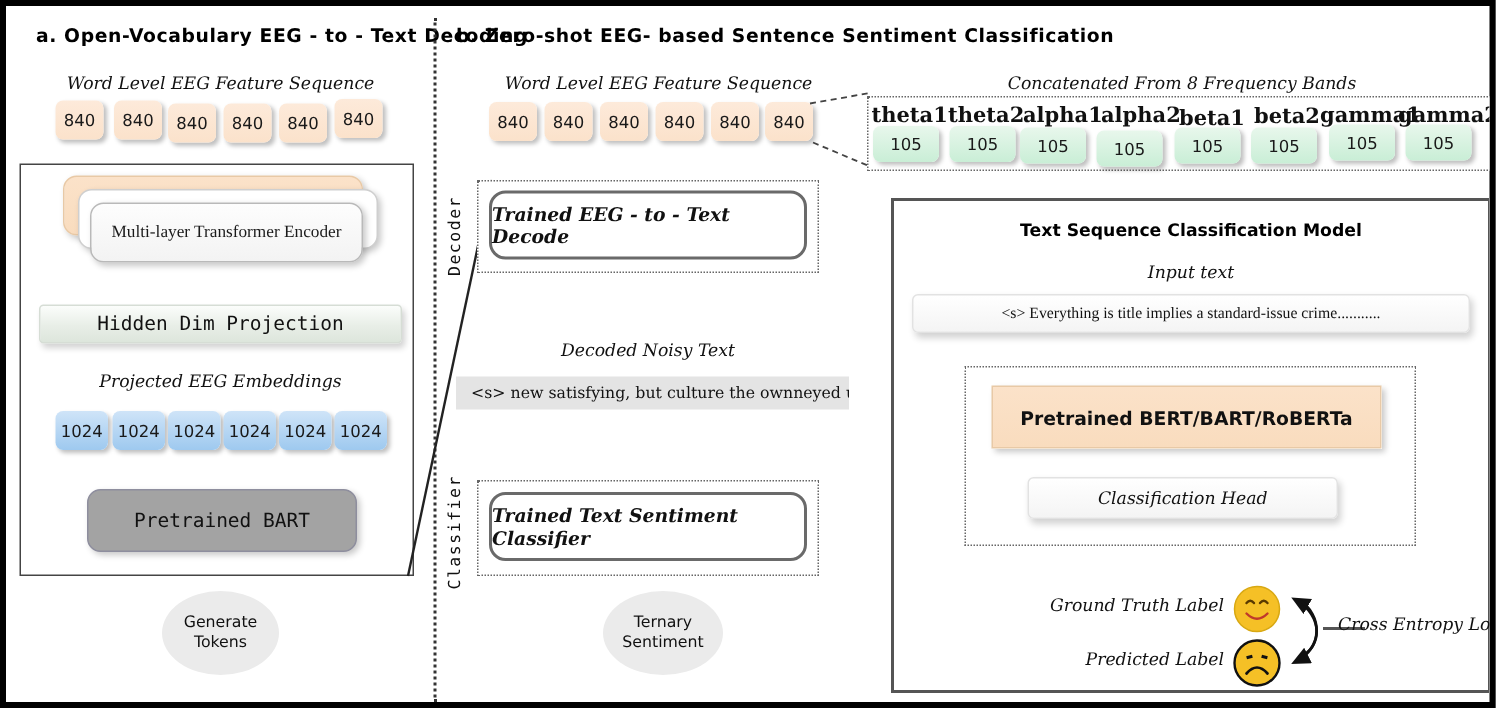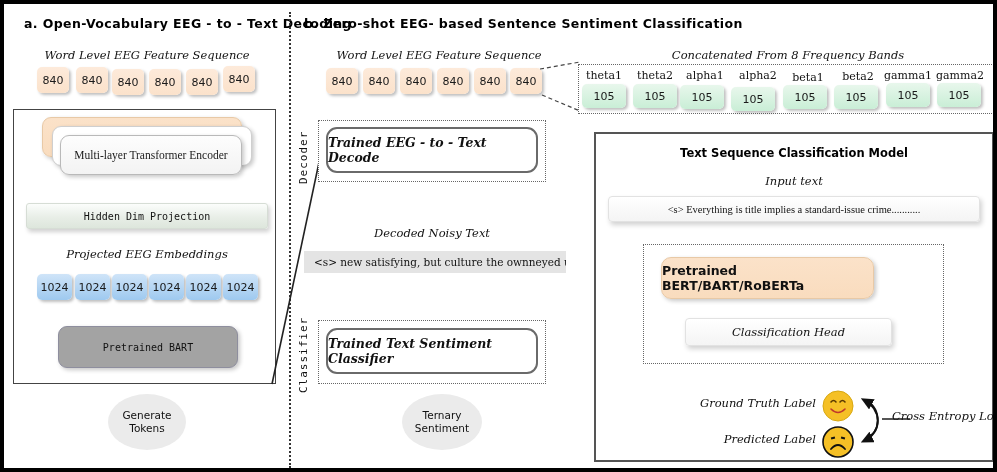--- a/index.html
+++ b/index.html
@@ -30,22 +30,23 @@
   .chip{
     border-radius:5px;display:flex;align-items:center;justify-content:center;
     font-family:"DejaVu Sans", sans-serif;font-size:11px;color:#1a1a1a;
     box-shadow:2px 2px 3px rgba(0,0,0,.25);
   }
   .chip-peach{background:linear-gradient(180deg,#fdeada 0%,#fbe2cb 100%);}
   .chip-blue{background:linear-gradient(180deg,#cfe4f8 0%,#9ec9ef 100%);}
   .chip-green{background:linear-gradient(180deg,#e8f7ec 0%,#c9eed6 100%);}
 
   .band-label{
-    font-family:"DejaVu Serif", serif;font-size:11px;color:#111;text-align:center;
+    font-family:"DejaVu Serif", serif;font-size:14px;color:#111;text-align:center;
     white-space:nowrap;
+    font-weight:bold;
   }
   .box-dotted{border:1.5px dotted #666;background:#fff;}
 
   .rounded-card{
     border:1.6px solid #8e8e9e;border-radius:9px;
     display:flex;align-items:center;justify-content:center;
     box-shadow:2px 2px 4px rgba(0,0,0,.22);
   }
   .card-lavender{background:#a3a3a3;}
   .card-orange{background:linear-gradient(180deg,#fbe2c9 0%,#f9dcbe 100%);border-color:#e8c9a6;}
@@ -84,21 +85,21 @@
   .ellipse{
     background:#ebebeb;border-radius:50%;
     display:flex;flex-direction:column;align-items:center;justify-content:center;
     font-family:"DejaVu Sans", sans-serif;font-size:10.5px;color:#111;line-height:1.25;
     text-align:center;
   }
 
   .mono-title{
     font-family:"DejaVu Sans", sans-serif;font-weight:bold;font-size:11.5px;color:#000;
   }
-  .mono-lbl{font-family:"DejaVu Sans Mono", monospace;font-size:10px;color:#111;}
+  .mono-lbl{font-family:"DejaVu Sans Mono", monospace;font-size:13px;color:#111;}
   .bold-comic{font-family:"DejaVu Sans", sans-serif;font-weight:bold;font-size:12.5px;color:#111;}
 </style>
 </head>
 <body>
 
 <div id="page">
 
   <div class="abs panel-title" style="left:20px;top:12px;">a. Open-Vocabulary EEG - to - Text Decoding</div>
 
   <div class="abs caption" style="left:18px;top:44px;width:250px;">Word Level EEG Feature Sequence</div>
@@ -218,21 +219,21 @@
   <div class="abs mono-title" style="left:590px;top:142px;width:400px;text-align:center;">Text Sequence Classification Model</div>
 
   <div class="abs caption" style="left:590px;top:170px;width:400px;">Input text</div>
 
   <div class="abs bar-white" style="left:604px;top:192px;width:372px;height:26px;">
     <span class="serif" style="font-size:10.5px;color:#111;">&lt;s&gt; Everything is title implies a standard-issue crime...........</span>
   </div>
 
   <div class="abs box-dotted" style="left:639px;top:240px;width:301px;height:120px;border-width:1.2px;"></div>
 
-  <div class="abs rounded-card card-orange" style="left:657px;top:253px;width:213px;height:42px;border-radius:10px;">
+  <div class="abs rounded-card card-orange" style="left:657px;top:253px;width:260px;height:42px;border-radius:0;">
     <span class="bold-comic">Pretrained BERT/BART/RoBERTa</span>
   </div>
 
   <div class="abs bar-white" style="left:681px;top:314px;width:207px;height:28px;">
     <span class="serif-i" style="font-size:11.5px;color:#111;">Classification Head</span>
   </div>
 
   <div class="abs serif-i" style="left:692px;top:392px;width:120px;text-align:right;font-size:11.5px;color:#111;">Ground Truth Label</div>
 
   <svg class="abs" style="left:817px;top:385px;width:34px;height:34px;" viewBox="0 0 34 34">

